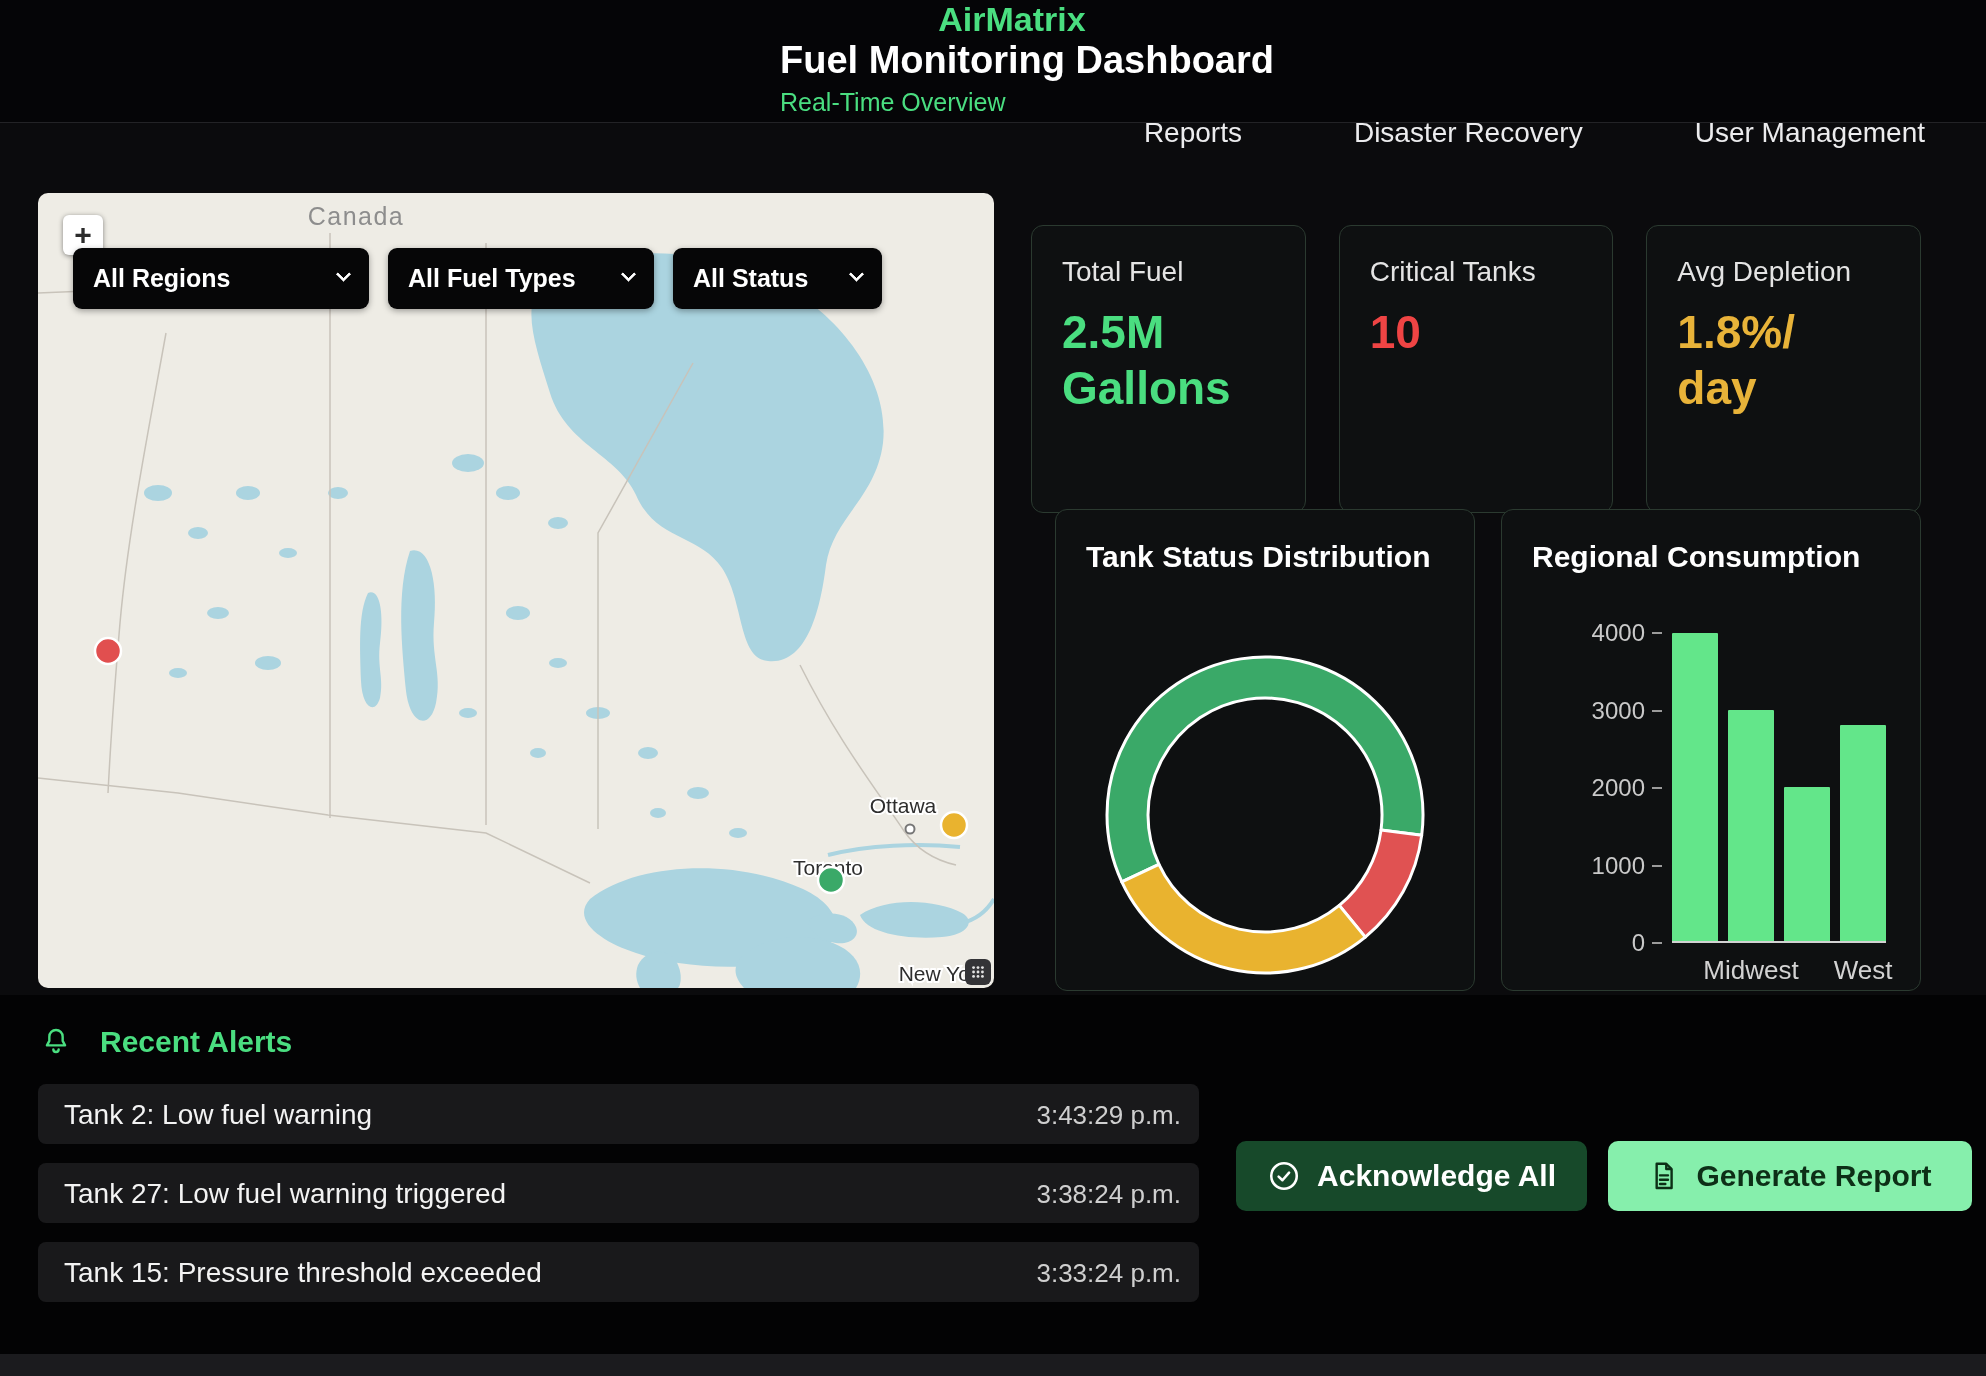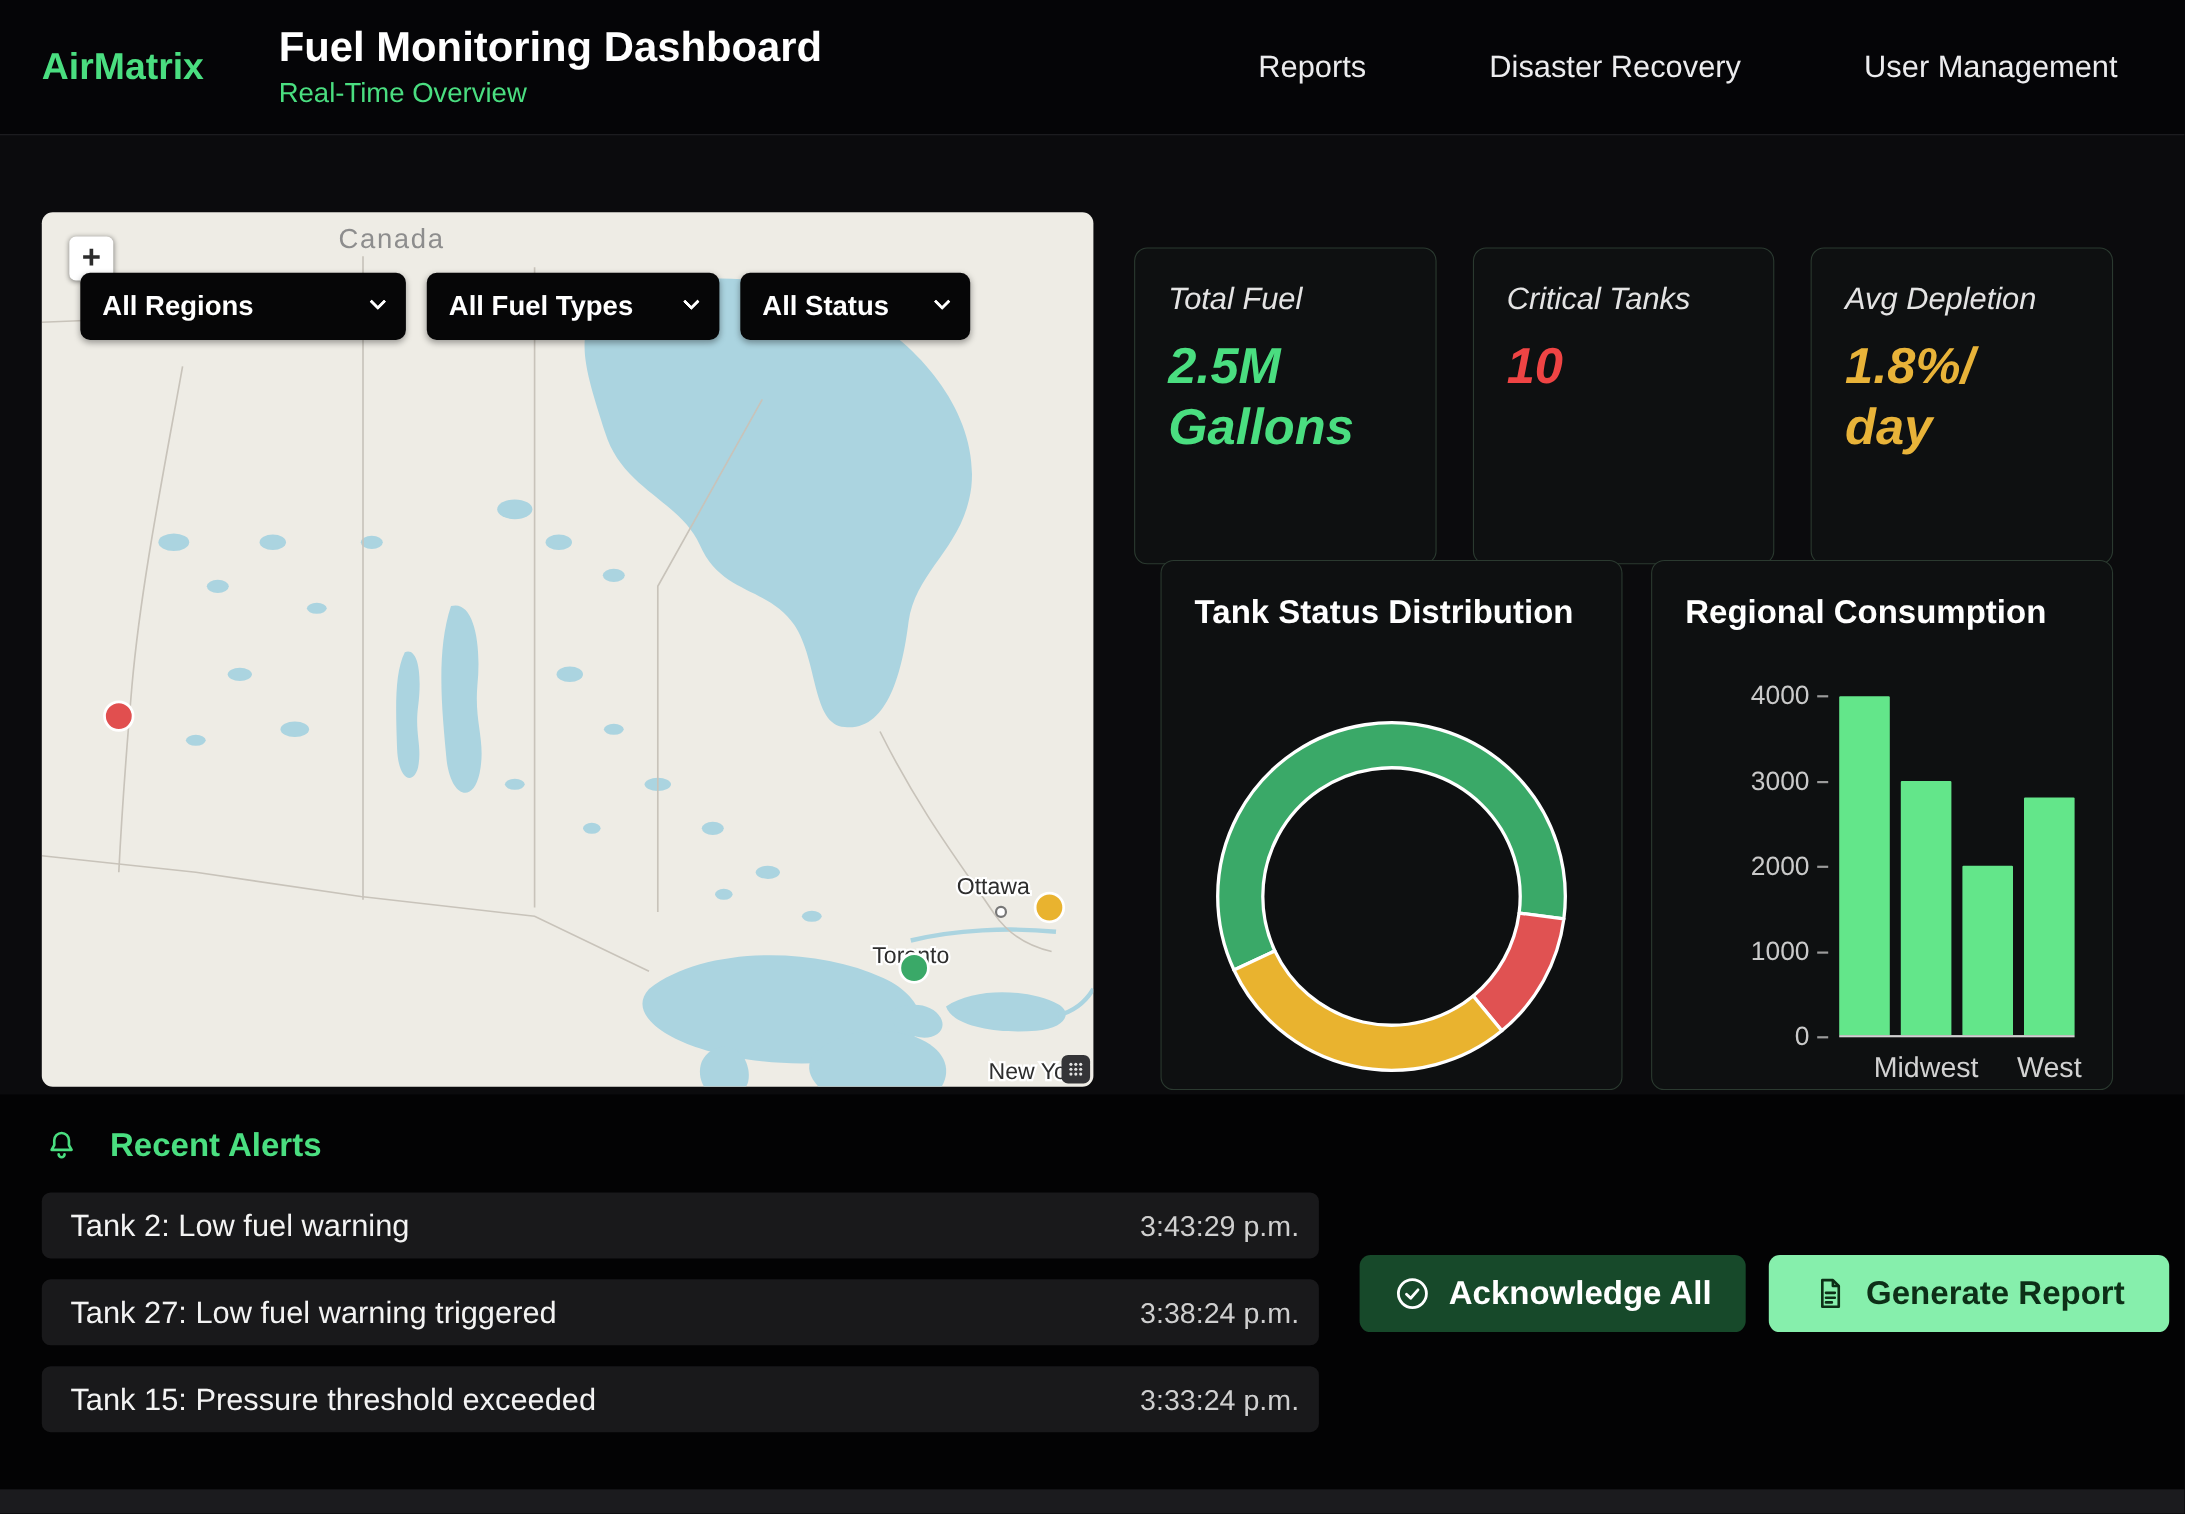--- a/index.html
+++ b/index.html
@@ -2,21 +2,21 @@
 <html><head>
 <meta charset="utf-8">
 <style>
   * { margin:0; padding:0; box-sizing:border-box; }
   html,body { width:1986px; height:1376px; overflow:hidden; background:#0b0b0d;
               font-family:"Liberation Sans", sans-serif; color:#fff; }
   body { position:relative; }
 
   
   .header { position:absolute; top:0; left:0; width:100%; height:123px; background:#050507;
-            border-bottom:1px solid #232326; display:flex; align-items:center; z-index:5; }
+            border-bottom:1px solid #232326; display:flex; align-items:center; z-index:5;flex-direction:column; }
   .logo { margin-left:38px; font-size:34px; font-weight:700; color:#4ade80; }
   .title-block { margin-left:68px; }
   .page-title { font-size:38px; font-weight:700; color:#fff; }
   .page-subtitle { font-size:25px; color:#4ade80; margin-top:6px; }
   .nav { margin-left:auto; display:flex; gap:112px; padding-right:61px; }
   .nav-item { font-size:28px; color:#ececee; font-weight:500; cursor:pointer; white-space:nowrap; }
 
   
   .map-panel { position:absolute; left:38px; top:193px; width:956px; height:795px;
                border-radius:10px; overflow:hidden; background:#eeece5; }
@@ -37,21 +37,21 @@
   .filter-pill.w1{ width:296px; } .filter-pill.w2{ width:266px; } .filter-pill.w3{ width:209px; }
   .chev { width:11px; height:11px; border-right:3px solid #fff; border-bottom:3px solid #fff;
           transform:rotate(45deg) translate(-3px,-3px); border-radius:1px; flex:none; }
   .grip { position:absolute; right:3px; bottom:3px; width:26px; height:26px; background:#343437;
           border-radius:6px; z-index:3; display:flex; align-items:center; justify-content:center; cursor:pointer; }
 
   
   .right-col { position:absolute; left:1031px; top:193px; width:890px; height:800px; }
   .stats-row { position:absolute; top:32px; left:0; right:0; display:flex; gap:33px; }
   .card { background:#0e1011; border:1px solid #2b3a30; border-radius:12px; }
-  .stat-card { flex:1; height:288px; padding:30px;font-style:italic; }
+  .stat-card { flex:1; height:288px; padding:30px; }
   .stat-label { font-size:28px; font-weight:500; color:#e4e4e4; }
   .stat-value { font-size:46px; font-weight:700; line-height:1.22; margin-top:16px; max-width:175px; }
   .charts-row { position:absolute; top:316px; left:0; right:0; display:flex; justify-content:space-between;padding-left:24px; }
   .chart-card { width:420px; height:482px; padding:30px; position:relative; }
   .card-title { font-size:30px; font-weight:700; color:#fff; }
   .donut-svg { display:block; margin:76px auto 0; }
 
   
   .bar-area { position:absolute; left:170px; right:34px; top:123px; bottom:47px; }
   .bar-plot { position:absolute; inset:0; display:flex; align-items:flex-end; justify-content:space-between;

